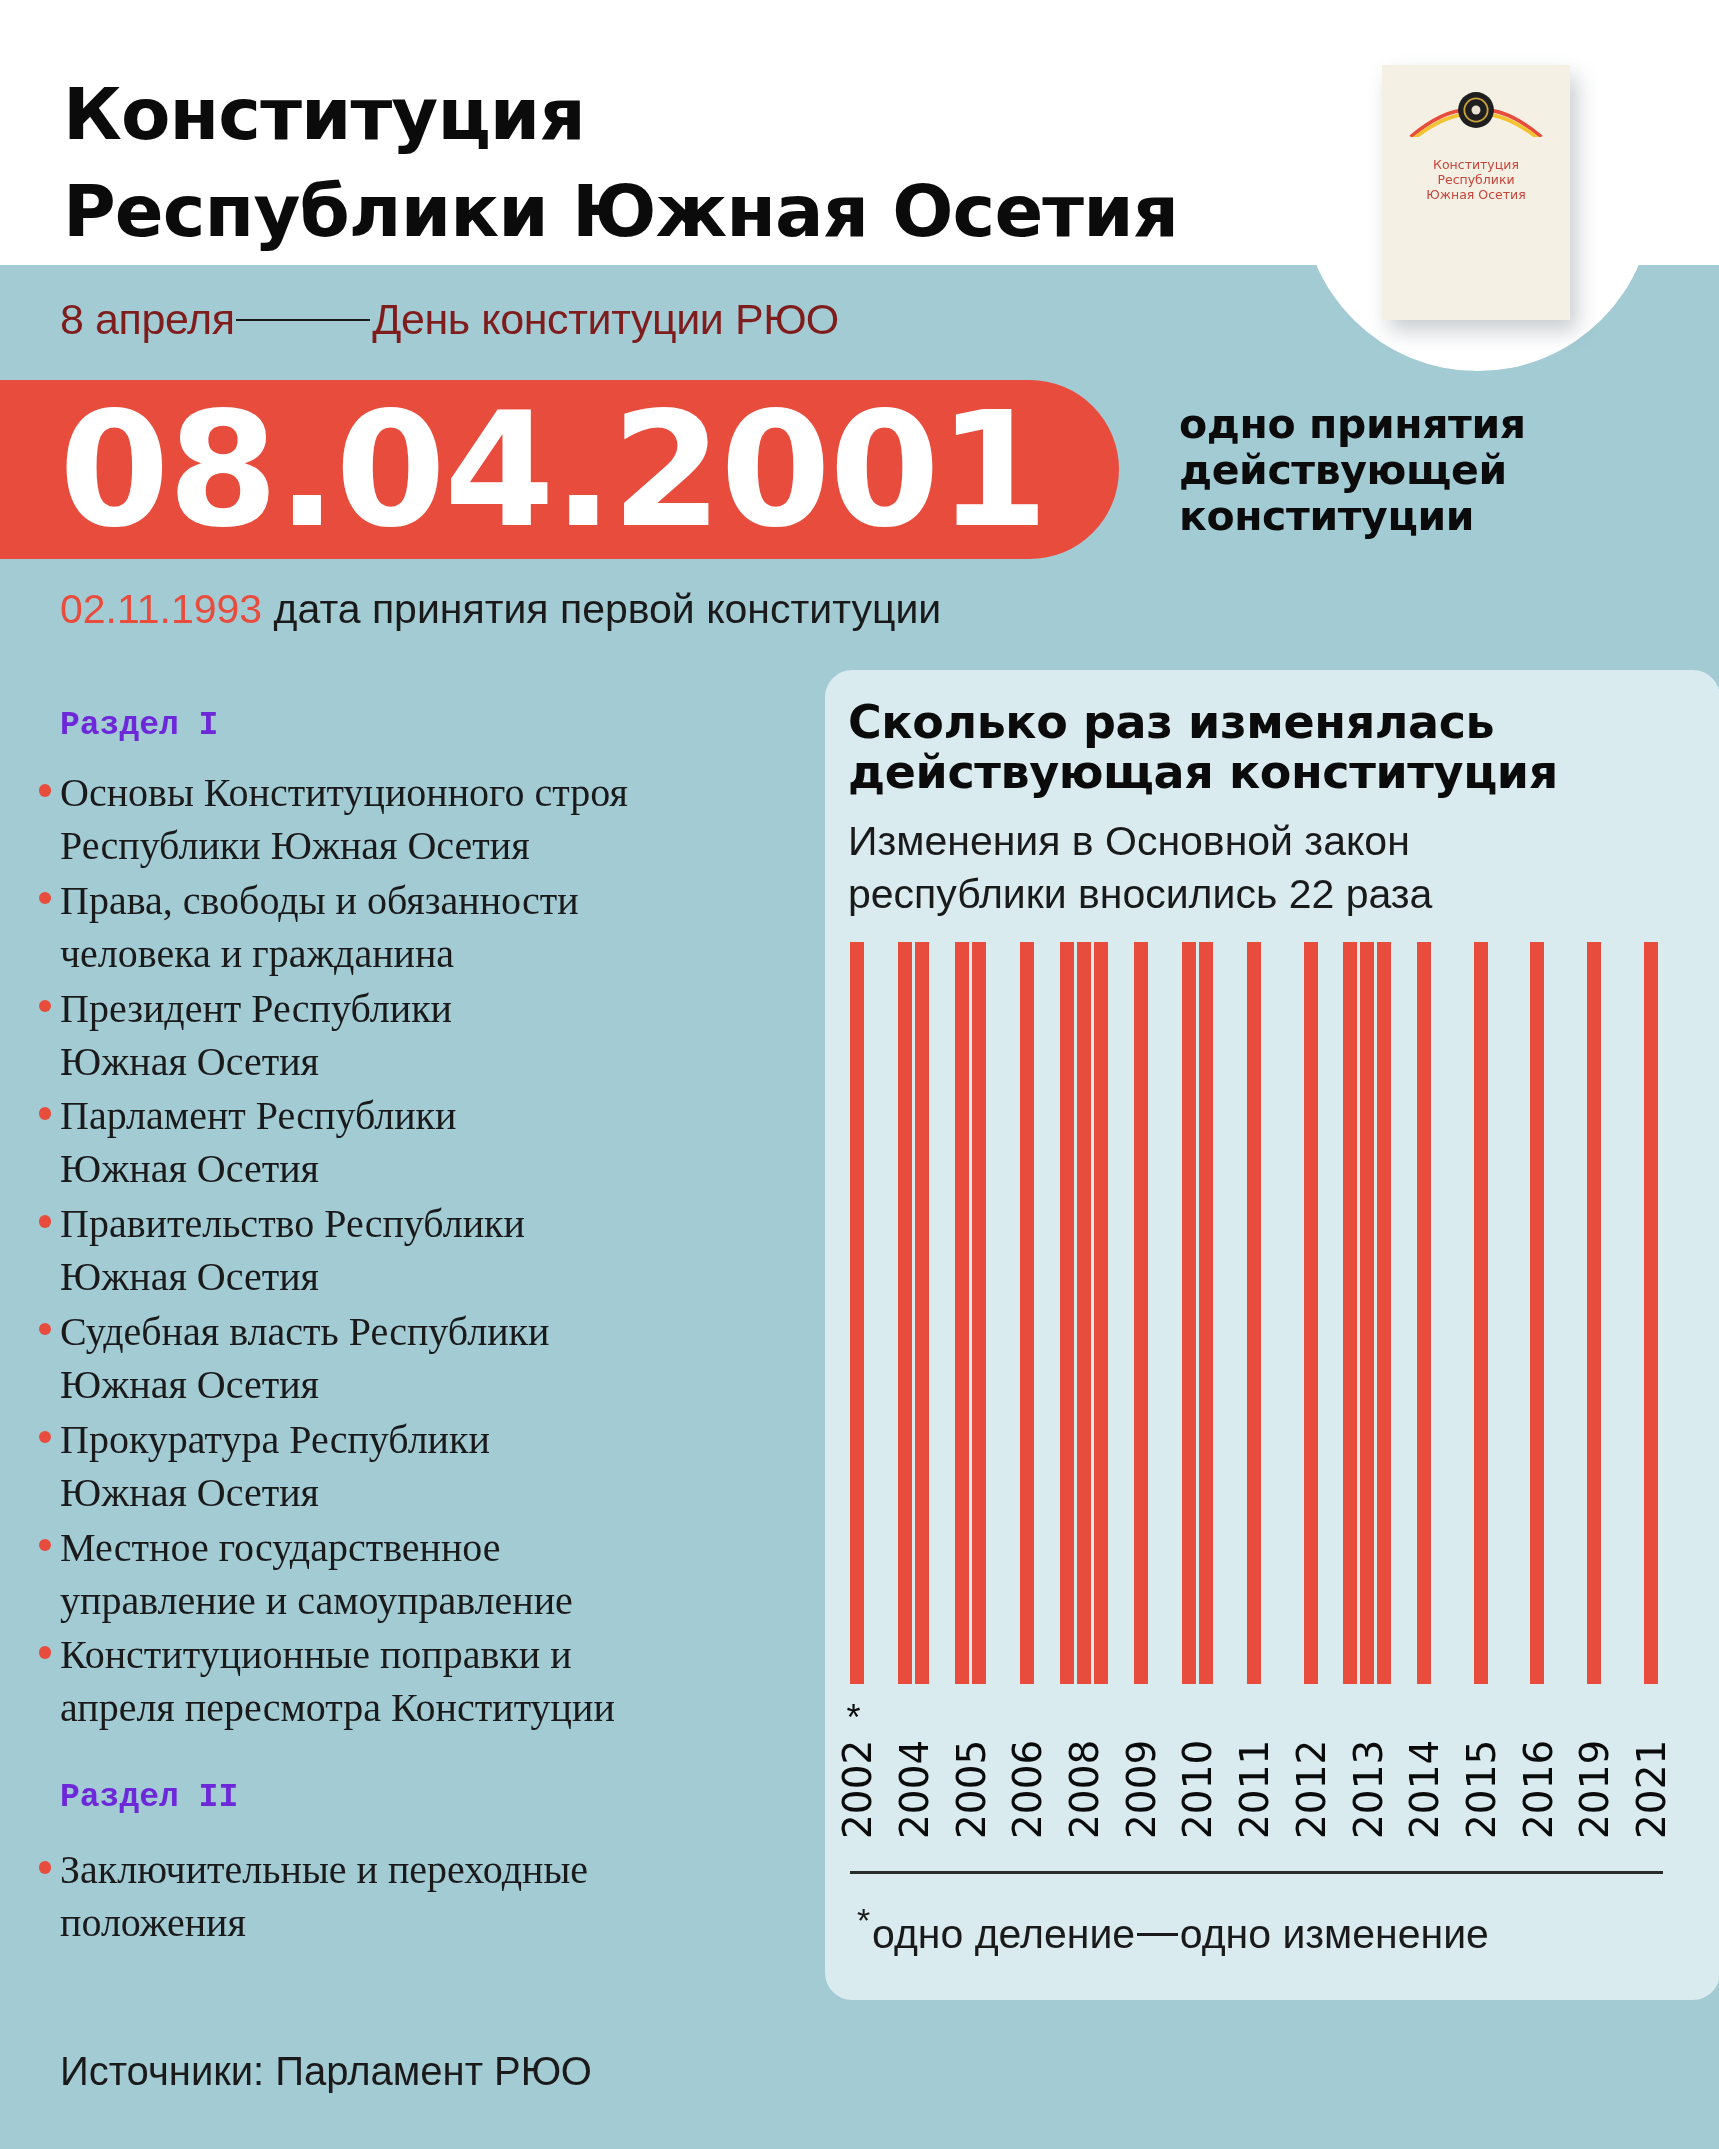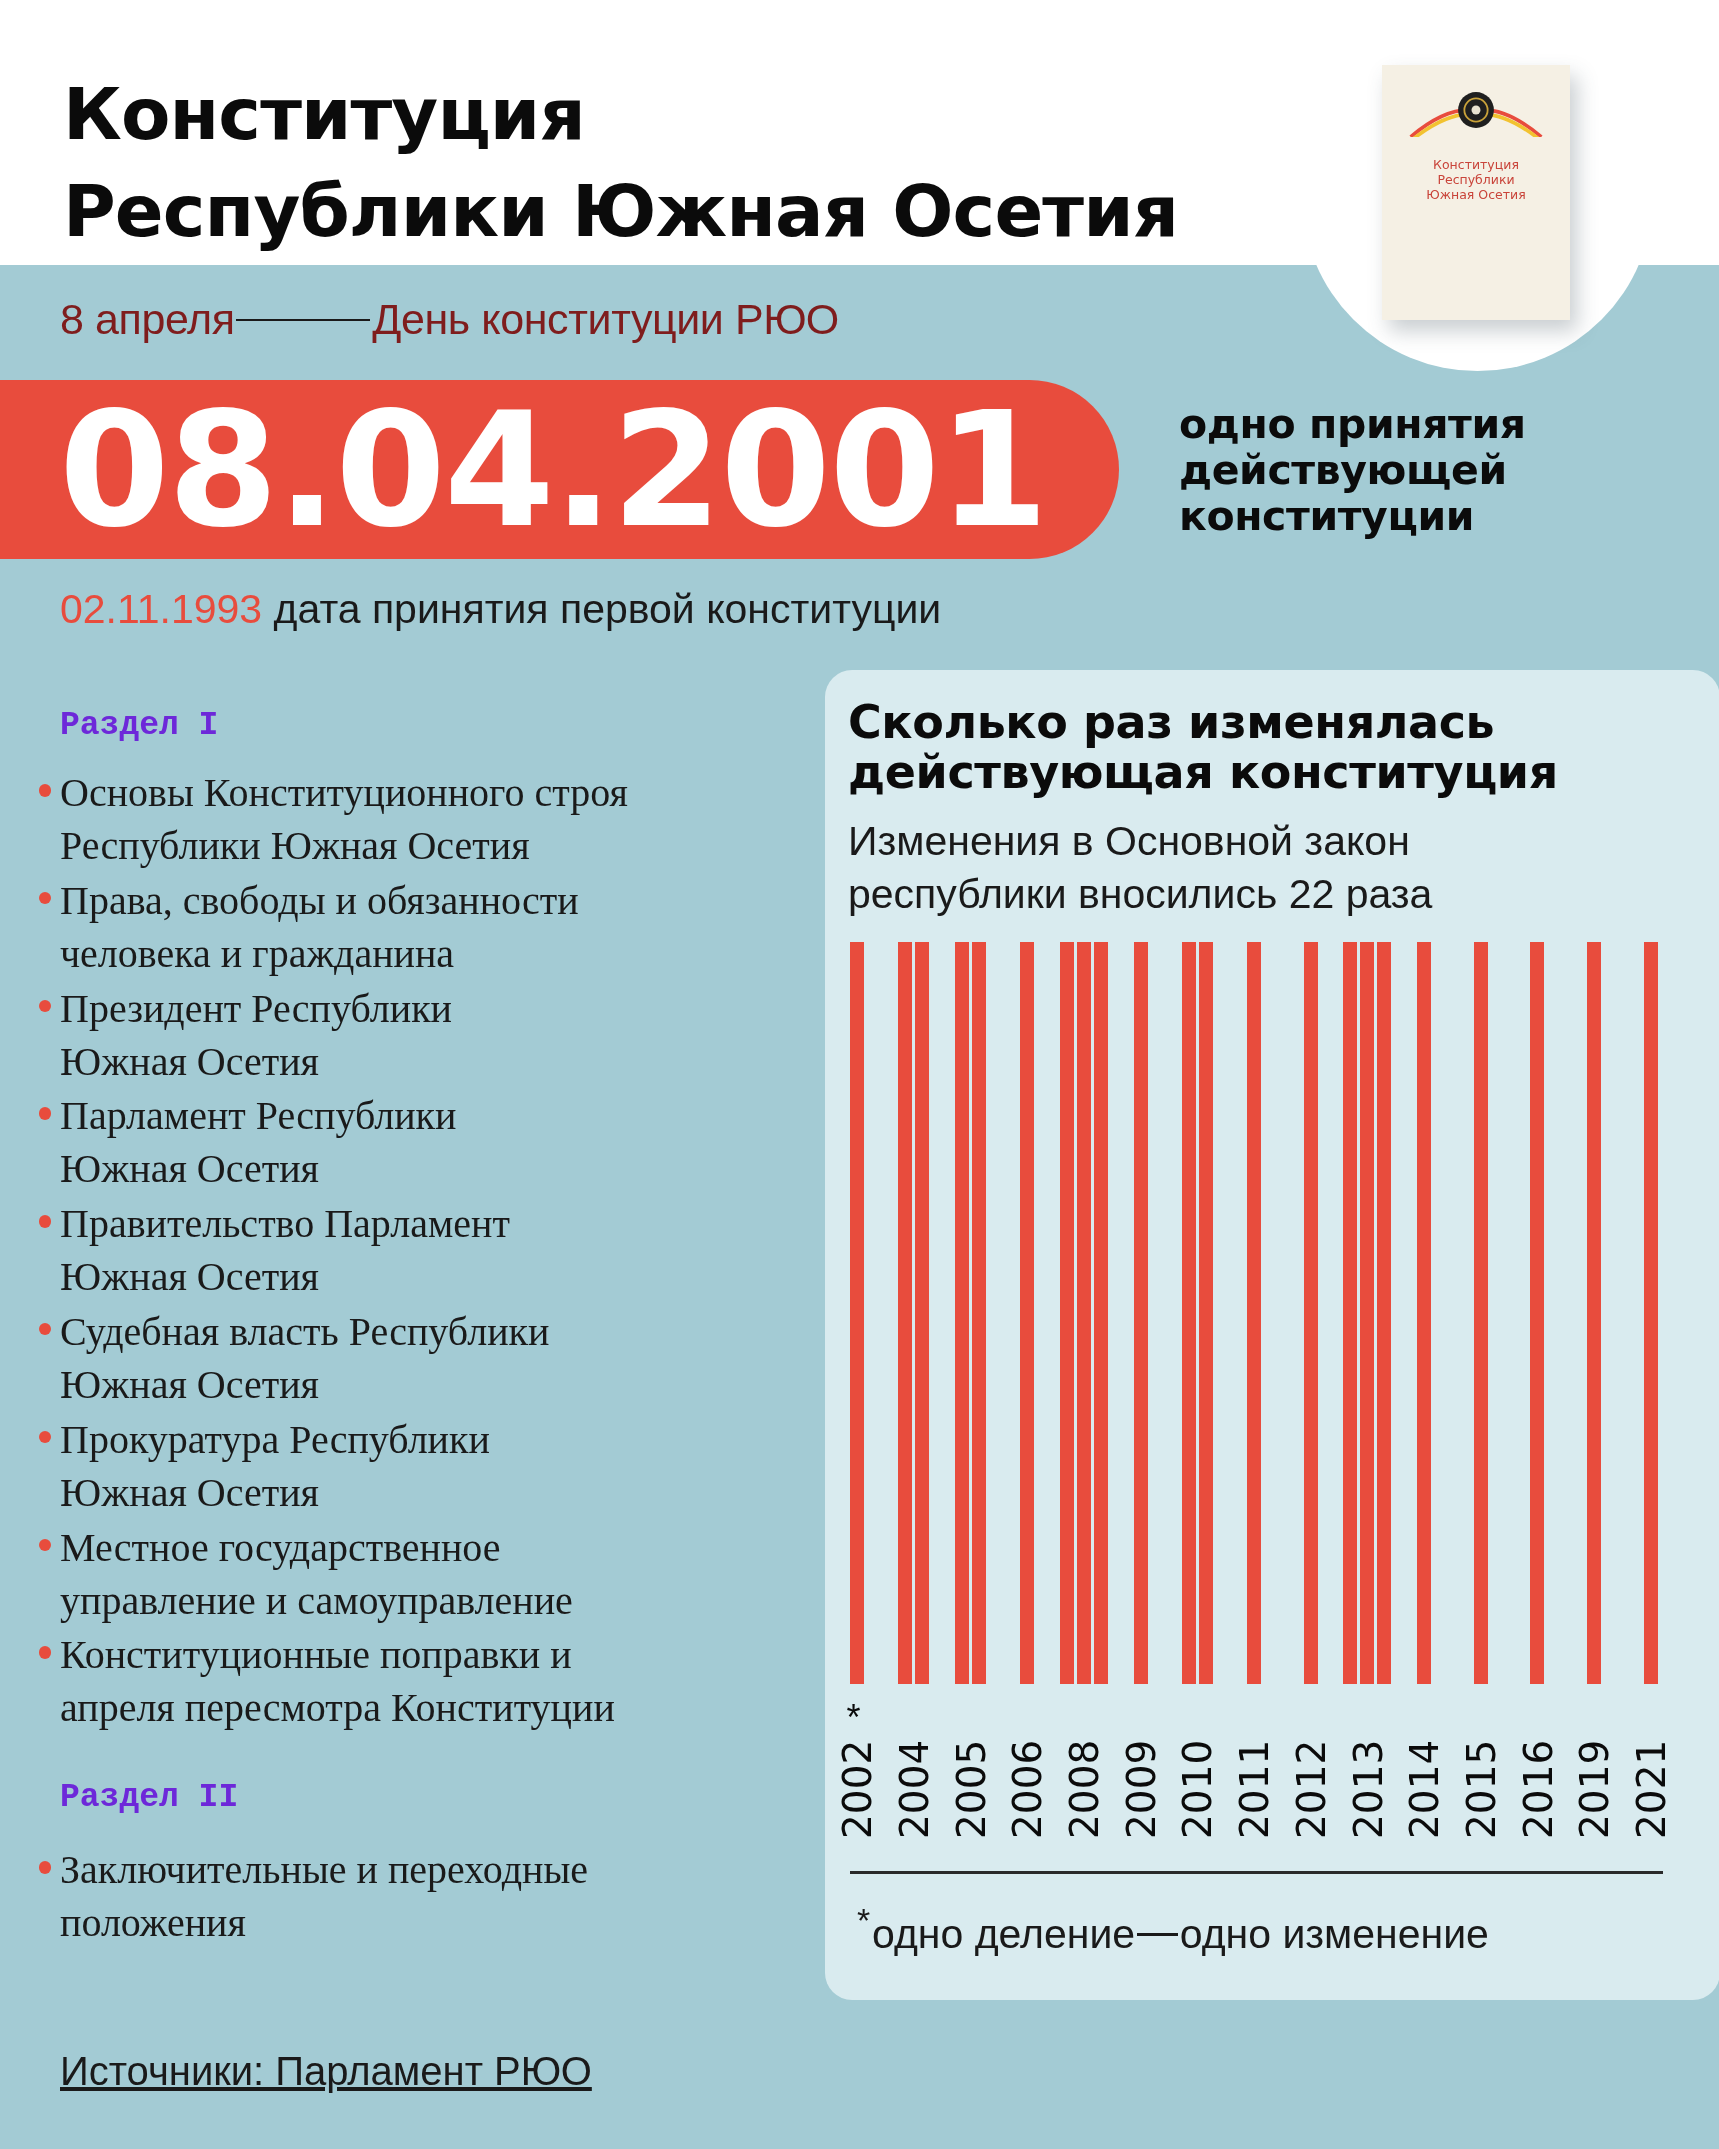--- a/index.html
+++ b/index.html
@@ -64,21 +64,21 @@
   .list {
     position: absolute; left: 36px; margin: 0; padding: 0; list-style: none;
     font-size: 40px; line-height: 53px; color: #1A1A1A; width: 788px; font-family: Liberation Serif, serif;
   }
   .list li { position: relative; padding-left: 24px; margin-bottom: 1.8px; }
   .list li .bullet {
     position: absolute; left: 2.7px; top: 18px; width: 12.5px; height: 12.5px; border-radius: 50%; background: #E84C3D;
   }
   .list li .line { display: block; white-space: nowrap; }
   .sources {
-    position: absolute; left: 60px; top: 2046px; font-size: 40px; line-height: 50px; color: #1A1A1A; text-decoration: underline;
+    position: absolute; left: 60px; top: 2046px; font-size: 40px; line-height: 50px; color: #1A1A1A;
   }
   .chart-panel {
     position: absolute; left: 825px; top: 670px; width: 895px; height: 1330px; background: #D9EBEF; border-radius: 27px;
   }
   .chart-title {
     position: absolute; left: 23px; top: 27px; margin: 0;
     font-family: "DejaVu Sans", sans-serif; font-weight: bold; font-size: 46px; line-height: 50px; color: #0B0B0B;
     letter-spacing: -0.4px;
   }
   .chart-title span { display: block; }
@@ -171,21 +171,21 @@
       <span class="line">Президент Республики</span>
       <span class="line">Южная Осетия</span>
     </li>
   <li>
       <span class="bullet"></span>
       <span class="line">Парламент Республики</span>
       <span class="line">Южная Осетия</span>
     </li>
   <li>
       <span class="bullet"></span>
-      <span class="line">Правительство Парламент</span>
+      <span class="line">Правительство Республики</span>
       <span class="line">Южная Осетия</span>
     </li>
   <li>
       <span class="bullet"></span>
       <span class="line">Судебная власть Республики</span>
       <span class="line">Южная Осетия</span>
     </li>
   <li>
       <span class="bullet"></span>
       <span class="line">Прокуратура Республики</span>

